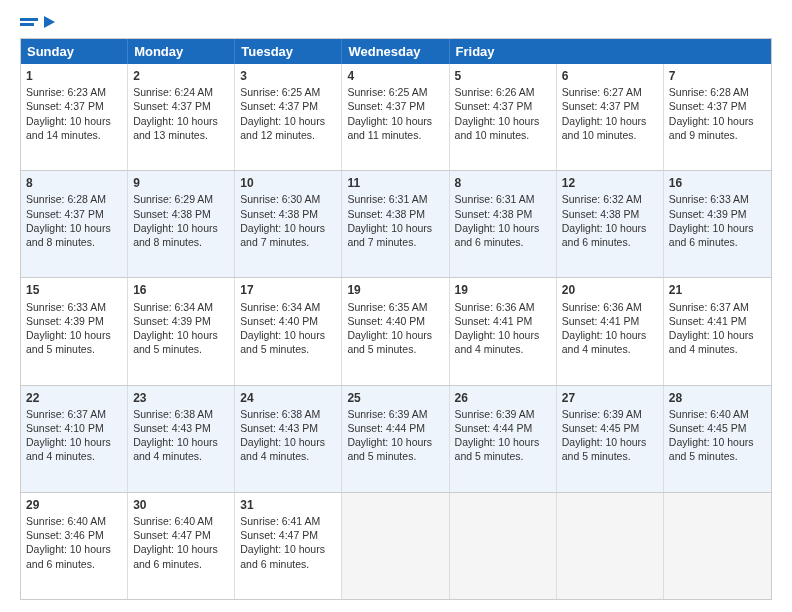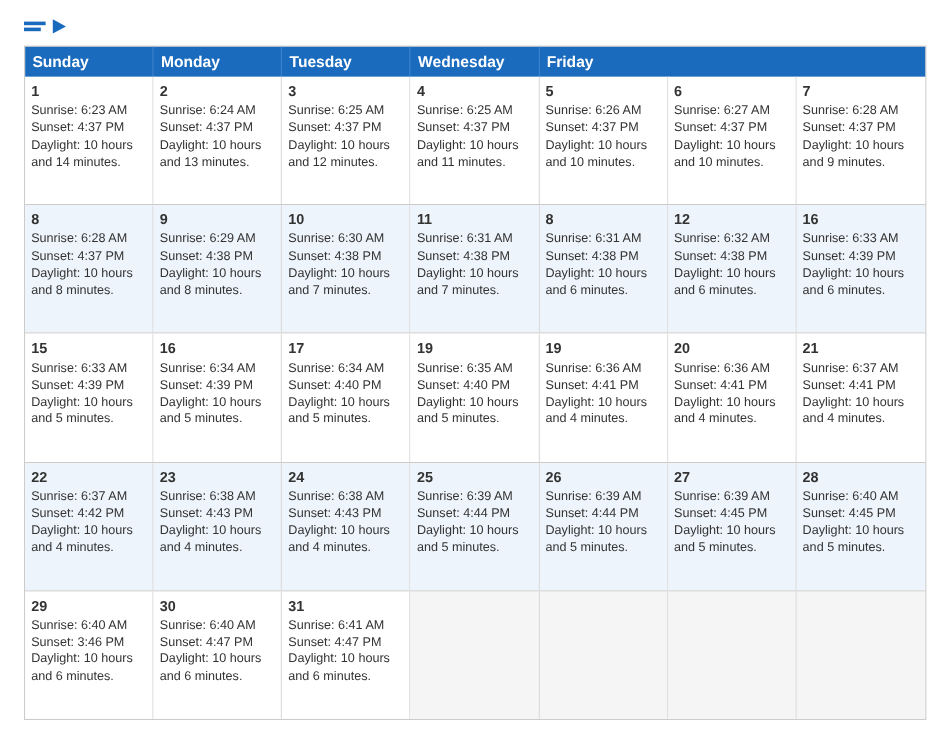--- a/index.html
+++ b/index.html
@@ -182,21 +182,21 @@
         <div class="cal-row">
           <div class="cal-cell"><span class="day-num">15</span><span>Sunrise: 6:33 AM</span><br><span>Sunset: 4:39 PM</span><br><span>Daylight: 10 hours and 5 minutes.</span></div>
           <div class="cal-cell"><span class="day-num">16</span><span>Sunrise: 6:34 AM</span><br><span>Sunset: 4:39 PM</span><br><span>Daylight: 10 hours and 5 minutes.</span></div>
           <div class="cal-cell"><span class="day-num">17</span><span>Sunrise: 6:34 AM</span><br><span>Sunset: 4:40 PM</span><br><span>Daylight: 10 hours and 5 minutes.</span></div>
           <div class="cal-cell"><span class="day-num">19</span><span>Sunrise: 6:35 AM</span><br><span>Sunset: 4:40 PM</span><br><span>Daylight: 10 hours and 5 minutes.</span></div>
           <div class="cal-cell"><span class="day-num">19</span><span>Sunrise: 6:36 AM</span><br><span>Sunset: 4:41 PM</span><br><span>Daylight: 10 hours and 4 minutes.</span></div>
           <div class="cal-cell"><span class="day-num">20</span><span>Sunrise: 6:36 AM</span><br><span>Sunset: 4:41 PM</span><br><span>Daylight: 10 hours and 4 minutes.</span></div>
           <div class="cal-cell"><span class="day-num">21</span><span>Sunrise: 6:37 AM</span><br><span>Sunset: 4:41 PM</span><br><span>Daylight: 10 hours and 4 minutes.</span></div>
         </div>
         <div class="cal-row">
-          <div class="cal-cell alt-row"><span class="day-num">22</span><span>Sunrise: 6:37 AM</span><br><span>Sunset: 4:42 PM</span><br><span>Daylight: 10 hours and 4 minutes.</span></div>
+          <div class="cal-cell alt-row"><span class="day-num">22</span><span>Sunrise: 6:37 AM</span><br><span>Sunset: 4:10 PM</span><br><span>Daylight: 10 hours and 4 minutes.</span></div>
           <div class="cal-cell alt-row"><span class="day-num">23</span><span>Sunrise: 6:38 AM</span><br><span>Sunset: 4:43 PM</span><br><span>Daylight: 10 hours and 4 minutes.</span></div>
           <div class="cal-cell alt-row"><span class="day-num">24</span><span>Sunrise: 6:38 AM</span><br><span>Sunset: 4:43 PM</span><br><span>Daylight: 10 hours and 4 minutes.</span></div>
           <div class="cal-cell alt-row"><span class="day-num">25</span><span>Sunrise: 6:39 AM</span><br><span>Sunset: 4:44 PM</span><br><span>Daylight: 10 hours and 5 minutes.</span></div>
           <div class="cal-cell alt-row"><span class="day-num">26</span><span>Sunrise: 6:39 AM</span><br><span>Sunset: 4:44 PM</span><br><span>Daylight: 10 hours and 5 minutes.</span></div>
           <div class="cal-cell alt-row"><span class="day-num">27</span><span>Sunrise: 6:39 AM</span><br><span>Sunset: 4:45 PM</span><br><span>Daylight: 10 hours and 5 minutes.</span></div>
           <div class="cal-cell alt-row"><span class="day-num">28</span><span>Sunrise: 6:40 AM</span><br><span>Sunset: 4:45 PM</span><br><span>Daylight: 10 hours and 5 minutes.</span></div>
         </div>
         <div class="cal-row">
           <div class="cal-cell"><span class="day-num">29</span><span>Sunrise: 6:40 AM</span><br><span>Sunset: 3:46 PM</span><br><span>Daylight: 10 hours and 6 minutes.</span></div>
           <div class="cal-cell"><span class="day-num">30</span><span>Sunrise: 6:40 AM</span><br><span>Sunset: 4:47 PM</span><br><span>Daylight: 10 hours and 6 minutes.</span></div>

